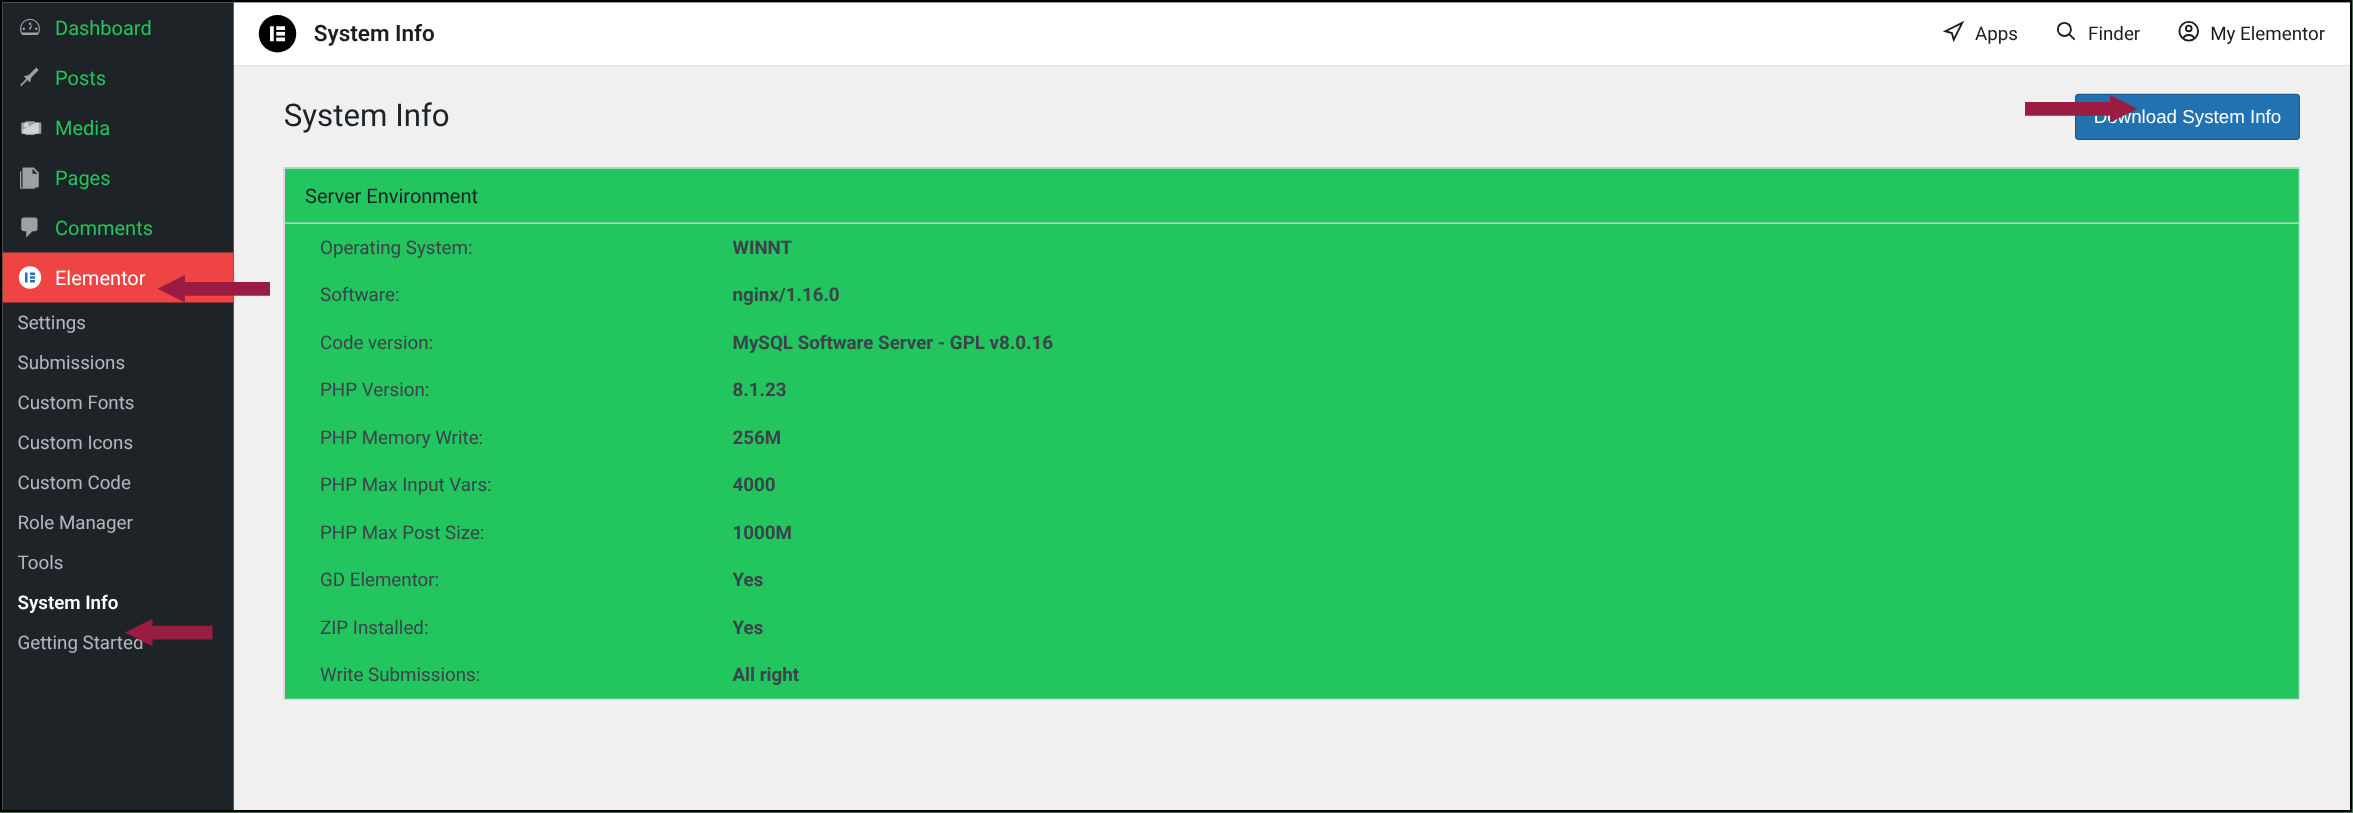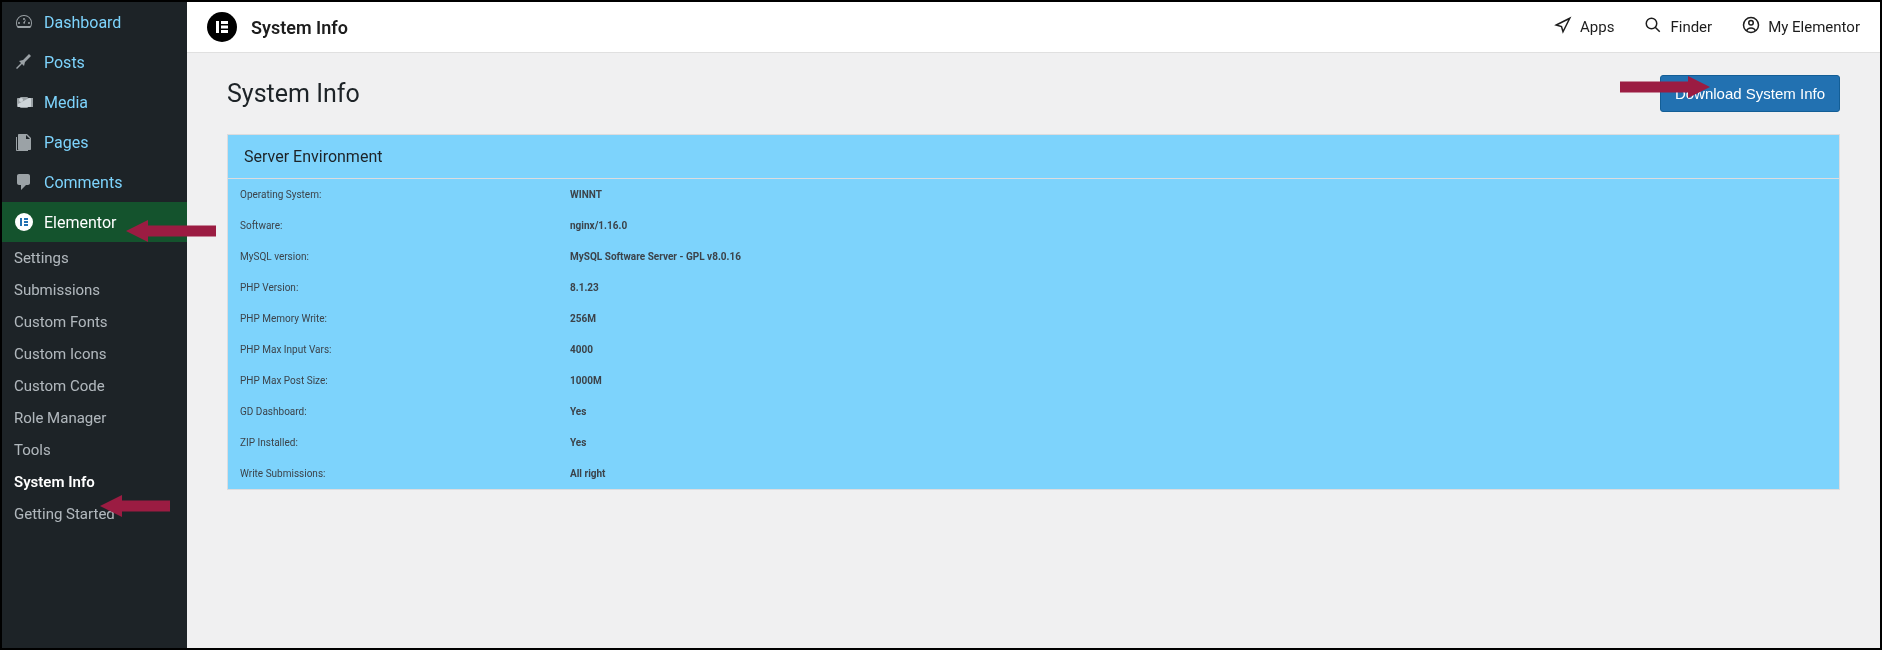--- a/index.html
+++ b/index.html
@@ -21,26 +21,26 @@
       width: 185px;
       background: #1d2327;
       color: #fff;
       flex-shrink: 0;
       overflow-y: auto;
     }
     .sidebar-item {
       display: flex;
       align-items: center;
       padding: 10px 12px;
-      color: #7dd3fc;
+      color: #22c55e;
       font-size: 16px;
       cursor: pointer;
     }
     .sidebar-item.active {
-      background: #14532d;
+      background: #ef4444;
       color: #fff;
     }
     .sidebar-item .icon {
       width: 20px;
       height: 20px;
       margin-right: 10px;
       display: flex;
       align-items: center;
       justify-content: center;
       color: rgba(240,246,252,0.6);
@@ -132,34 +132,34 @@
     .download-btn {
       background: #2271b1;
       color: #fff;
       border: 1px solid #135e96;
       padding: 9px 14px;
       font-size: 15px;
       cursor: pointer;
       border-radius: 3px;
     }
     .panel {
-      background: #7dd3fc;
+      background: #22c55e;
       border: 1px solid #dcdcde;
       margin-bottom: 20px;
     }
     .panel-header {
       padding: 12px 16px;
       font-size: 16px;
       color: #1d2327;
       border-bottom: 1px solid #dcdcde;
     }
     .info-row {
       display: flex;
-      padding: 10px 12px;
-      font-size: 10px;
+      padding: 10px 28px;
+      font-size: 15px;
     }
     .info-label {
       width: 330px;
       color: #3c434a;
     }
     .info-value {
       color: #3c434a;
       font-weight: bold;
     }
 
@@ -319,41 +319,41 @@
         <div id="info-rows">
             <div class="info-row">
               <div class="info-label">Operating System:</div>
               <div class="info-value">WINNT</div>
             </div>
             <div class="info-row">
               <div class="info-label">Software:</div>
               <div class="info-value">nginx/1.16.0</div>
             </div>
             <div class="info-row">
-              <div class="info-label">MySQL version:</div>
+              <div class="info-label">Code version:</div>
               <div class="info-value">MySQL Software Server - GPL v8.0.16</div>
             </div>
             <div class="info-row">
               <div class="info-label">PHP Version:</div>
               <div class="info-value">8.1.23</div>
             </div>
             <div class="info-row">
               <div class="info-label">PHP Memory Write:</div>
               <div class="info-value">256M</div>
             </div>
             <div class="info-row">
               <div class="info-label">PHP Max Input Vars:</div>
               <div class="info-value">4000</div>
             </div>
             <div class="info-row">
               <div class="info-label">PHP Max Post Size:</div>
               <div class="info-value">1000M</div>
             </div>
             <div class="info-row">
-              <div class="info-label">GD Dashboard:</div>
+              <div class="info-label">GD Elementor:</div>
               <div class="info-value">Yes</div>
             </div>
             <div class="info-row">
               <div class="info-label">ZIP Installed:</div>
               <div class="info-value">Yes</div>
             </div>
             <div class="info-row">
               <div class="info-label">Write Submissions:</div>
               <div class="info-value">All right</div>
             </div>

